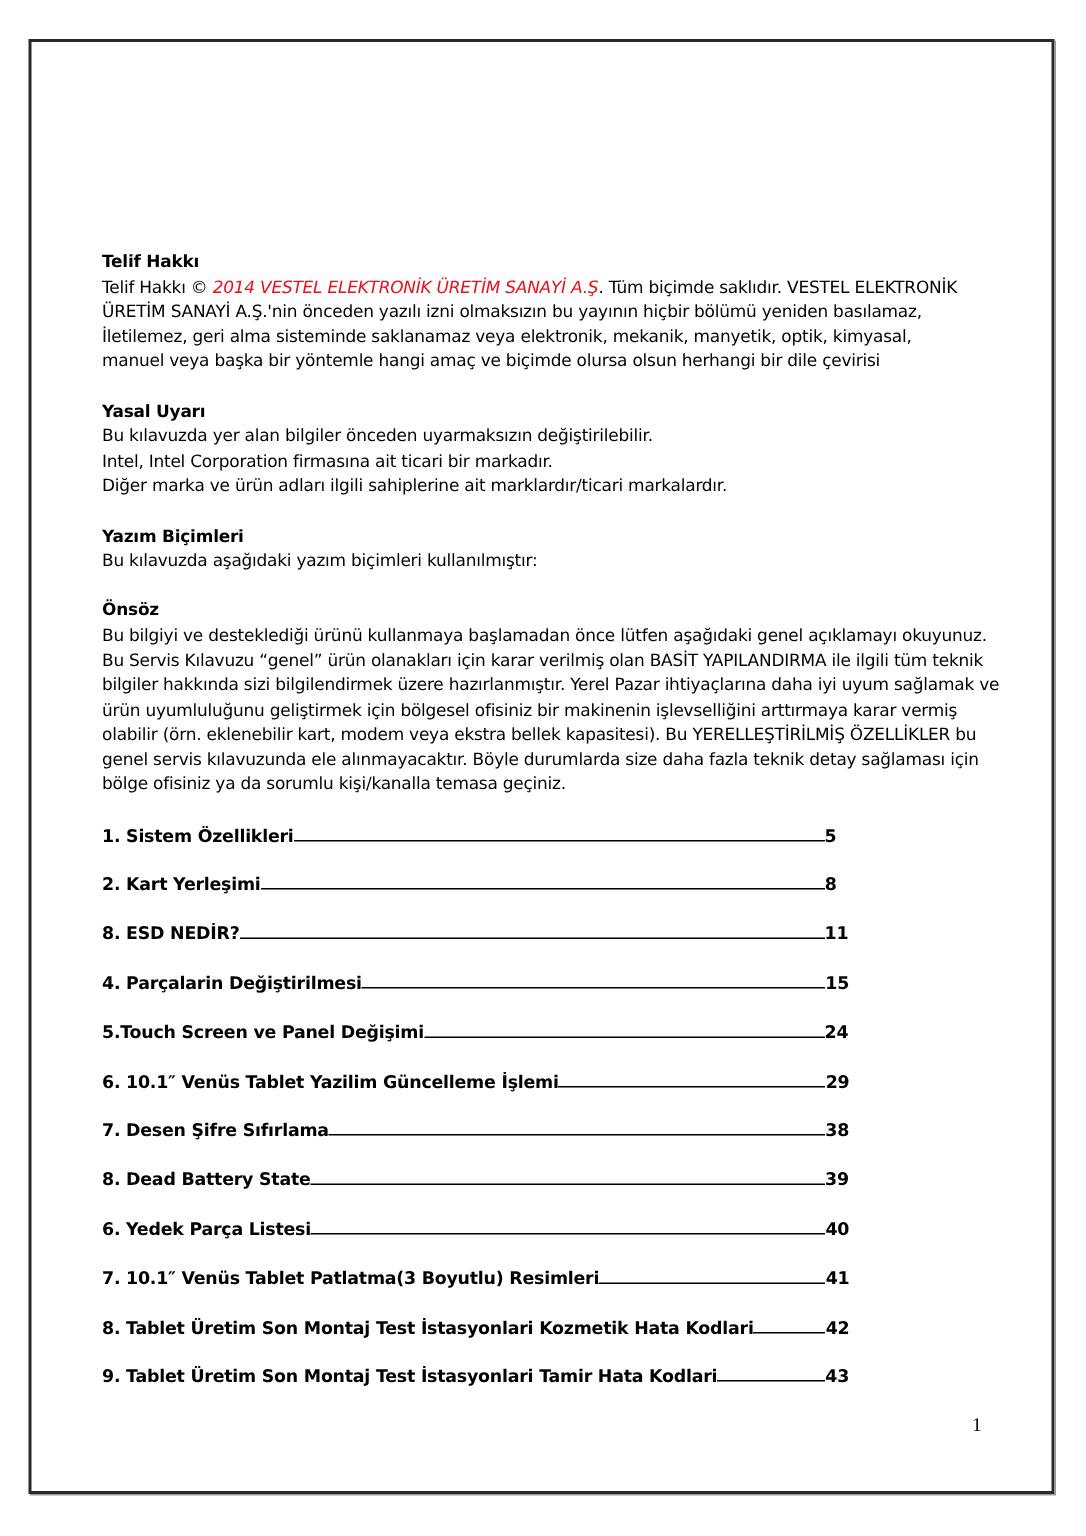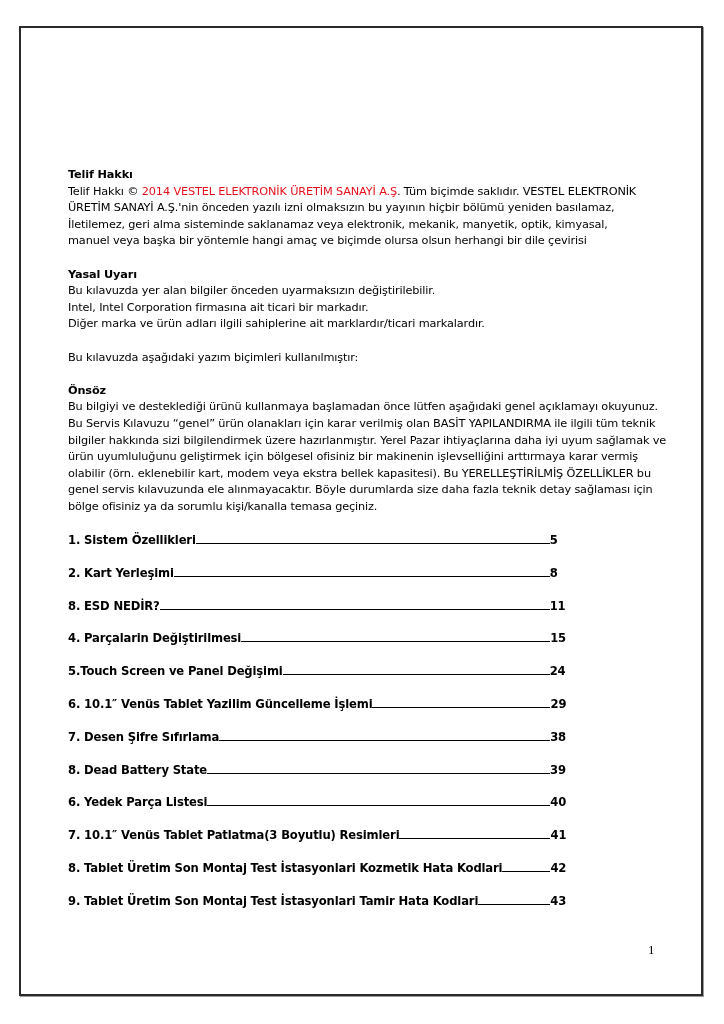--- a/index.html
+++ b/index.html
@@ -8,21 +8,21 @@
     position: absolute; left: 19px; top: 26px; width: 680px; height: 966px;
     border: 2px solid #2a2a2a; box-shadow: 1px 1px 0 #9a9a9a;
   }
   .content {
     position: absolute; left: 68px; top: 167px; width: 600px;
     font-family: "DejaVu Sans", sans-serif; font-size: 11.3px; line-height: 16.6px;
     color: #000; letter-spacing: -0.15px;
   }
   .section { margin-bottom: 16.6px; }
   .heading { font-weight: bold; }
-  .red { color: #e8101b; }
+  .red { color: #e8101b; font-style: italic; }
   .toc-title { font-weight: bold; margin-bottom: 16.6px; }
   .toc { font-weight: bold; font-size: 11.6px; }
   .toc-row { display: flex; align-items: baseline; height: 16.8px; white-space: nowrap; margin-top: 16px; }
   .toc-label { flex: 0 0 auto; }
   .toc-line { flex: 0 0 auto; border-bottom: 1.3px solid #000; height: 11px; }
   .toc-page { flex: 0 0 auto; }
   .page-number {
     position: absolute; left: 648px; top: 942px; font-family: "Liberation Serif", serif;
     font-size: 13px; color: #000;
   }
@@ -43,20 +43,21 @@
   </div>
 
   <div class="section">
     <div class="heading">Yasal Uyarı</div>
     <div>Bu kılavuzda yer alan bilgiler önceden uyarmaksızın değiştirilebilir.</div>
     <div>Intel, Intel Corporation firmasına ait ticari bir markadır.</div>
     <div>Diğer marka ve ürün adları ilgili sahiplerine ait marklardır/ticari markalardır.</div>
   </div>
 
   <div class="section">
+    <div class="heading">Yazım Biçimleri</div>
     <div>Bu kılavuzda aşağıdaki yazım biçimleri kullanılmıştır:</div>
   </div>
 
   <div class="section">
     <div class="heading">Önsöz</div>
     <div>Bu bilgiyi ve desteklediği ürünü kullanmaya başlamadan önce lütfen aşağıdaki genel açıklamayı okuyunuz.</div>
     <div>Bu Servis Kılavuzu “genel” ürün olanakları için karar verilmiş olan BASİT YAPILANDIRMA ile ilgili tüm teknik</div>
     <div>bilgiler hakkında sizi bilgilendirmek üzere hazırlanmıştır. Yerel Pazar ihtiyaçlarına daha iyi uyum sağlamak ve</div>
     <div>ürün uyumluluğunu geliştirmek için bölgesel ofisiniz bir makinenin işlevselliğini arttırmaya karar vermiş</div>
     <div>olabilir (örn. eklenebilir kart, modem veya ekstra bellek kapasitesi). Bu YERELLEŞTİRİLMİŞ ÖZELLİKLER bu</div>

